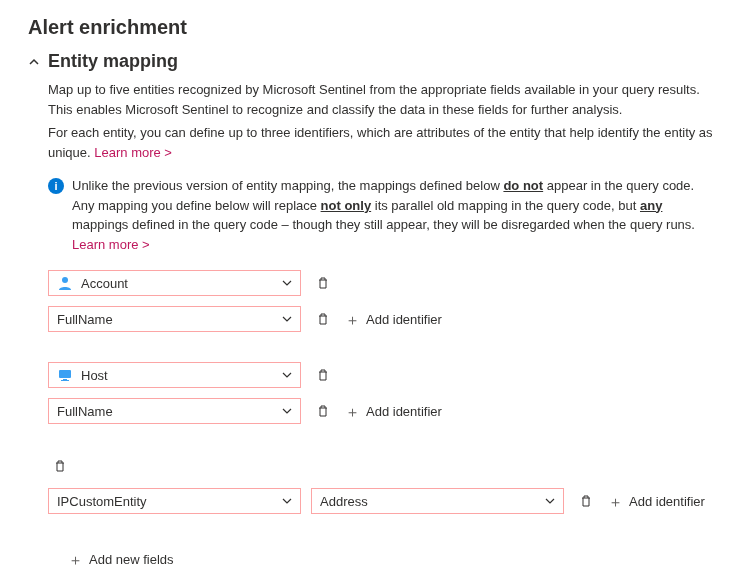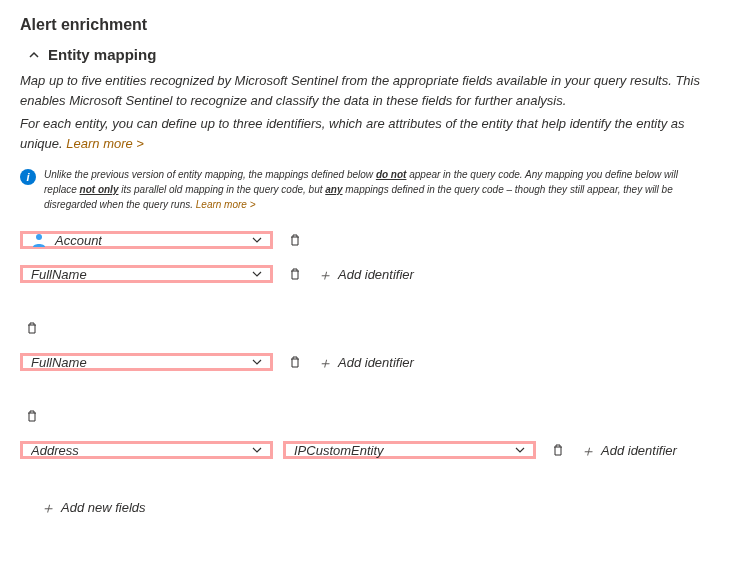--- a/index.html
+++ b/index.html
@@ -6,81 +6,81 @@
     body {
       margin: 0;
       padding: 16px 20px;
       font-family: 'Segoe UI', Tahoma, sans-serif;
       font-size: 13px;
       color: #323130;
       background: #fff;
       width: 733px;
     }
     h2.page-title {
-      font-size: 16px;
+      font-size: 20px;
       font-weight: 600;
-      margin: 0 0 12px 0;
+      margin: 0 0 12px 8px;
     }
     .section-header {
       display: flex;
       align-items: center;
       gap: 8px;
       margin: 8px 0 8px 8px;
       cursor: pointer;
     }
     .section-header .chev {
       width: 12px; height: 12px;
       display: inline-flex; align-items: center; justify-content: center;
     }
     .section-header .label {
       font-weight: 600;
-      font-size: 15px;
+      font-size: 18px;
     }
     .section-body {
+      margin-left: 28px;
       margin-right: 0;
-      font-style: italic;
     }
     .desc {
       margin: 4px 0;
       line-height: 1.5;
       font-size: 13px;
       color: #323130;
       max-width: 680px;
     }
-    a.link { color: #a16207; text-decoration: none; }
+    a.link { color: #be185d; text-decoration: none; }
     .info-box {
       display: flex;
       gap: 8px;
       margin: 14px 0 16px 0;
       max-width: 680px;
     }
     .info-icon {
       width: 16px; height: 16px;
       border-radius: 50%;
       background: #0078d4;
       color: #fff;
       font-weight: bold;
       font-size: 11px;
       display: inline-flex;
       align-items: center;
       justify-content: center;
       flex-shrink: 0;
       margin-top: 2px;
     }
     .info-text {
-      font-size: 10px;
+      font-size: 13px;
       line-height: 1.5;
       color: #323130;
     }
     .info-text u { text-decoration: underline; font-weight: 600; }
     .entity-block { margin-bottom: 30px; }
     .row { display: flex; align-items: center; gap: 10px; margin-bottom: 10px; }
     .select {
-      border: 3px solid #fca5a5;
-      height: 18px;
+      border: 1px solid #fca5a5;
+      height: 26px;
       display: flex;
       align-items: center;
       justify-content: space-between;
       padding: 0 8px;
       background: #fff;
       cursor: pointer;
       font-size: 13px;
     }
     .select.w-entity { width: 253px; }
     .select.w-id     { width: 253px; }
@@ -190,20 +190,37 @@
       <span class="add-link">
         <span class="plus">＋</span>
         <span>Add identifier</span>
       </span>
     </div>
   </div>
 
   
   <div class="entity-block">
     <div class="row">
+      <div class="select w-entity">
+        <span class="sel-left">
+          <span class="entity-icon">
+            <svg width="16" height="16" viewBox="0 0 16 16">
+                <rect x="2" y="3" width="12" height="8" rx="1" fill="#3aa0f3"></rect>
+                <rect x="6" y="12" width="4" height="1" fill="#3aa0f3"></rect>
+                <rect x="4" y="13" width="8" height="1" fill="#3aa0f3"></rect>
+              </svg>
+          </span>
+          <span>Host</span>
+        </span>
+        <span class="chevron-down">
+          <svg width="10" height="10" viewBox="0 0 10 10">
+              <path d="M1 3 L5 7 L9 3" fill="none" stroke="#323130" stroke-width="1.2"></path>
+            </svg>
+        </span>
+      </div>
       <span class="delete-btn">
         <svg width="14" height="14" viewBox="0 0 14 14">
             <path d="M3 4 h8 M5 4 V2 h4 V4 M4 4 v8 h6 V4" fill="none" stroke="#323130" stroke-width="1"></path>
           </svg>
       </span>
     </div>
     <div class="row">
       <div class="select w-id">
         <span class="sel-left">
             <span>FullName</span>
@@ -229,33 +246,33 @@
   
   <div class="entity-block">
     <div class="row">
       <span class="delete-btn">
         <svg width="14" height="14" viewBox="0 0 14 14">
             <path d="M3 4 h8 M5 4 V2 h4 V4 M4 4 v8 h6 V4" fill="none" stroke="#323130" stroke-width="1"></path>
           </svg>
       </span>
     </div>
     <div class="row">
+      <div class="select w-val">
+        <span class="sel-left">
+            <span>IPCustomEntity</span>
+          </span>
+        <span class="chevron-down">
+          <svg width="10" height="10" viewBox="0 0 10 10">
+              <path d="M1 3 L5 7 L9 3" fill="none" stroke="#323130" stroke-width="1.2"></path>
+            </svg>
+        </span>
+      </div>
       <div class="select w-id">
         <span class="sel-left">
             <span>Address</span>
-          </span>
-        <span class="chevron-down">
-          <svg width="10" height="10" viewBox="0 0 10 10">
-              <path d="M1 3 L5 7 L9 3" fill="none" stroke="#323130" stroke-width="1.2"></path>
-            </svg>
-        </span>
-      </div>
-      <div class="select w-val">
-        <span class="sel-left">
-            <span>IPCustomEntity</span>
           </span>
         <span class="chevron-down">
           <svg width="10" height="10" viewBox="0 0 10 10">
               <path d="M1 3 L5 7 L9 3" fill="none" stroke="#323130" stroke-width="1.2"></path>
             </svg>
         </span>
       </div>
       <span class="delete-btn">
         <svg width="14" height="14" viewBox="0 0 14 14">
             <path d="M3 4 h8 M5 4 V2 h4 V4 M4 4 v8 h6 V4" fill="none" stroke="#323130" stroke-width="1"></path>

